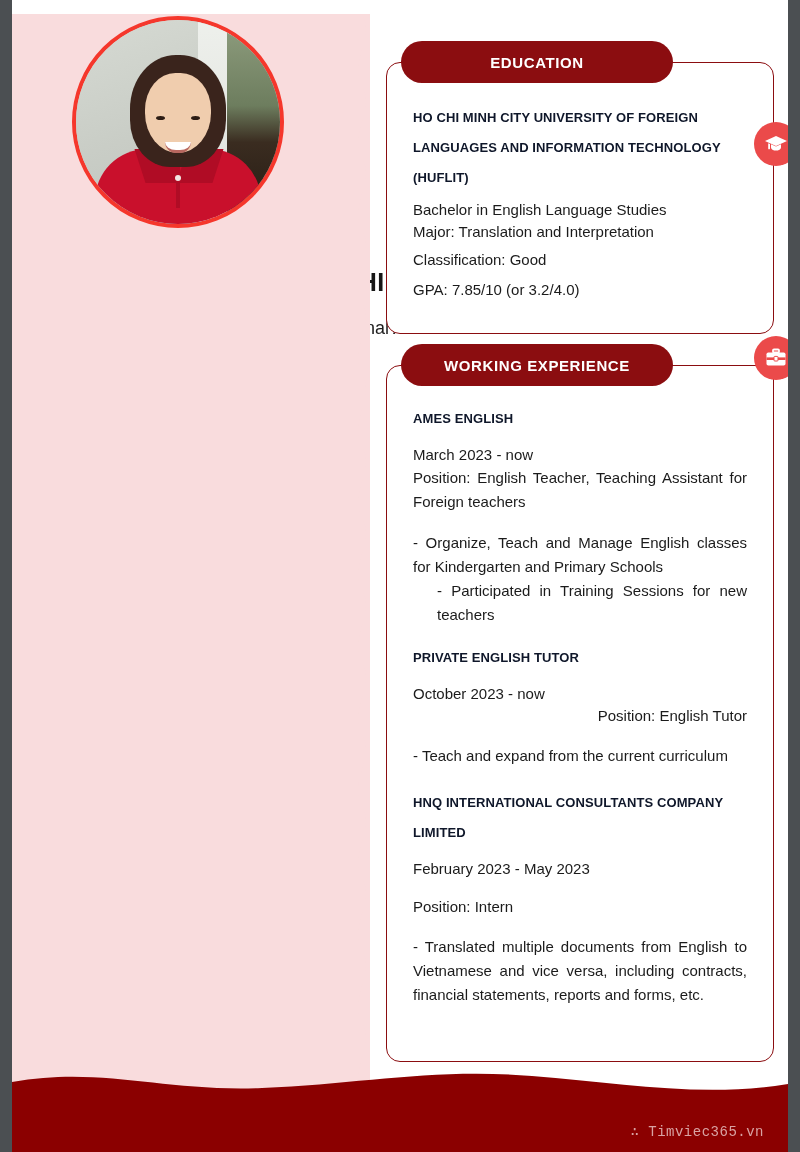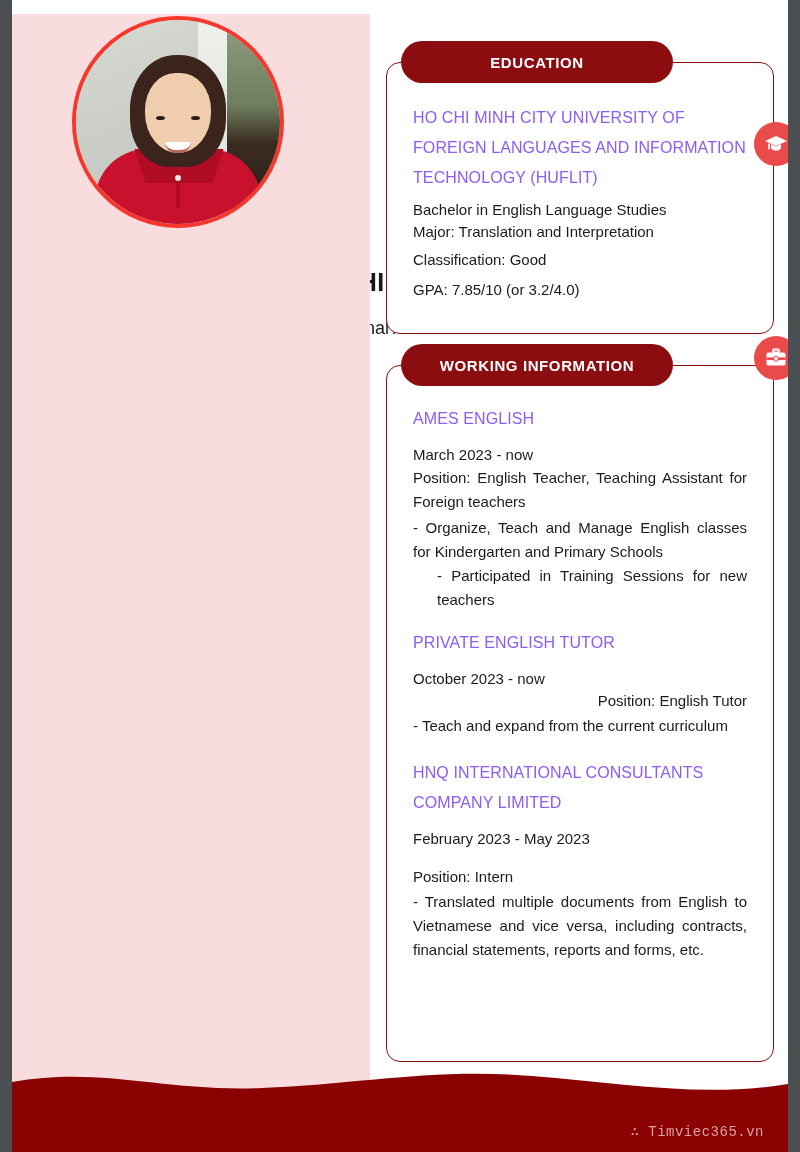--- a/index.html
+++ b/index.html
@@ -199,29 +199,29 @@
     display:flex; align-items:center; justify-content:center; z-index:4;
   }
   .badge.edu-badge  { top:122px; }
   .badge.work-badge { top:336px; }
   .badge svg { display:block; }
 
   .card-inner { padding:40px 26px 12px 26px; }
   .card.work .card-inner { padding-top:42px; }
 
   .org {
-    font-size:16px; font-weight:normal; color:#8b5cf6;
+    font-size:13px; font-weight:bold; color:#0f172a;
     line-height:30px; letter-spacing:.1px;
   }
   .meta {
     font-size:15px; line-height:22px; color:#1b1b1b; margin-top:6px;
   }
   .desc {
     font-size:15px; line-height:24px; color:#1b1b1b;
-    margin-top:2px; text-align:justify;
+    margin-top:17px; text-align:justify;
   }
   .block { margin-bottom:20px; }
   .block:last-child { margin-bottom:0; }
 </style>
 </head>
 <body>
 
 <div class="edge-left"></div>
 <div class="edge-right"></div>
 
@@ -374,21 +374,21 @@
 
     <div class="badge edu-badge">
       <svg width="24" height="20" viewBox="0 0 24 20">
         <path d="M12 2L23 7l-11 5L1 7z" fill="#fff"></path>
         <path d="M4.2 9.2v5.2c0 .5.4.9.9.9s.9-.4.9-.9V9.9z" fill="#fff"></path>
         <path d="M7 10.3v3.1c0 1.9 2.4 3.1 5 3.1s5-1.2 5-3.1v-3.1l-5 2.3z" fill="#fff"></path>
       </svg>
     </div>
 
     <div class="card work">
-      <div class="pill">WORKING INFORMATION</div>
+      <div class="pill">WORKING EXPERIENCE</div>
       <div class="card-inner">
 
         <div class="block">
           <div class="org" style="line-height:22px;">AMES ENGLISH</div>
           <div class="meta" style="margin-top:14px;">March 2023 - now</div>
           <div class="desc" style="margin-top:0;">Position: English Teacher, Teaching Assistant for Foreign teachers</div>
           <div class="desc">- Organize, Teach and Manage English classes for Kindergarten and Primary Schools</div>
           <div class="desc" style="margin-top:0;margin-left:24px;">- Participated in Training Sessions for new teachers</div>
         </div>
 

